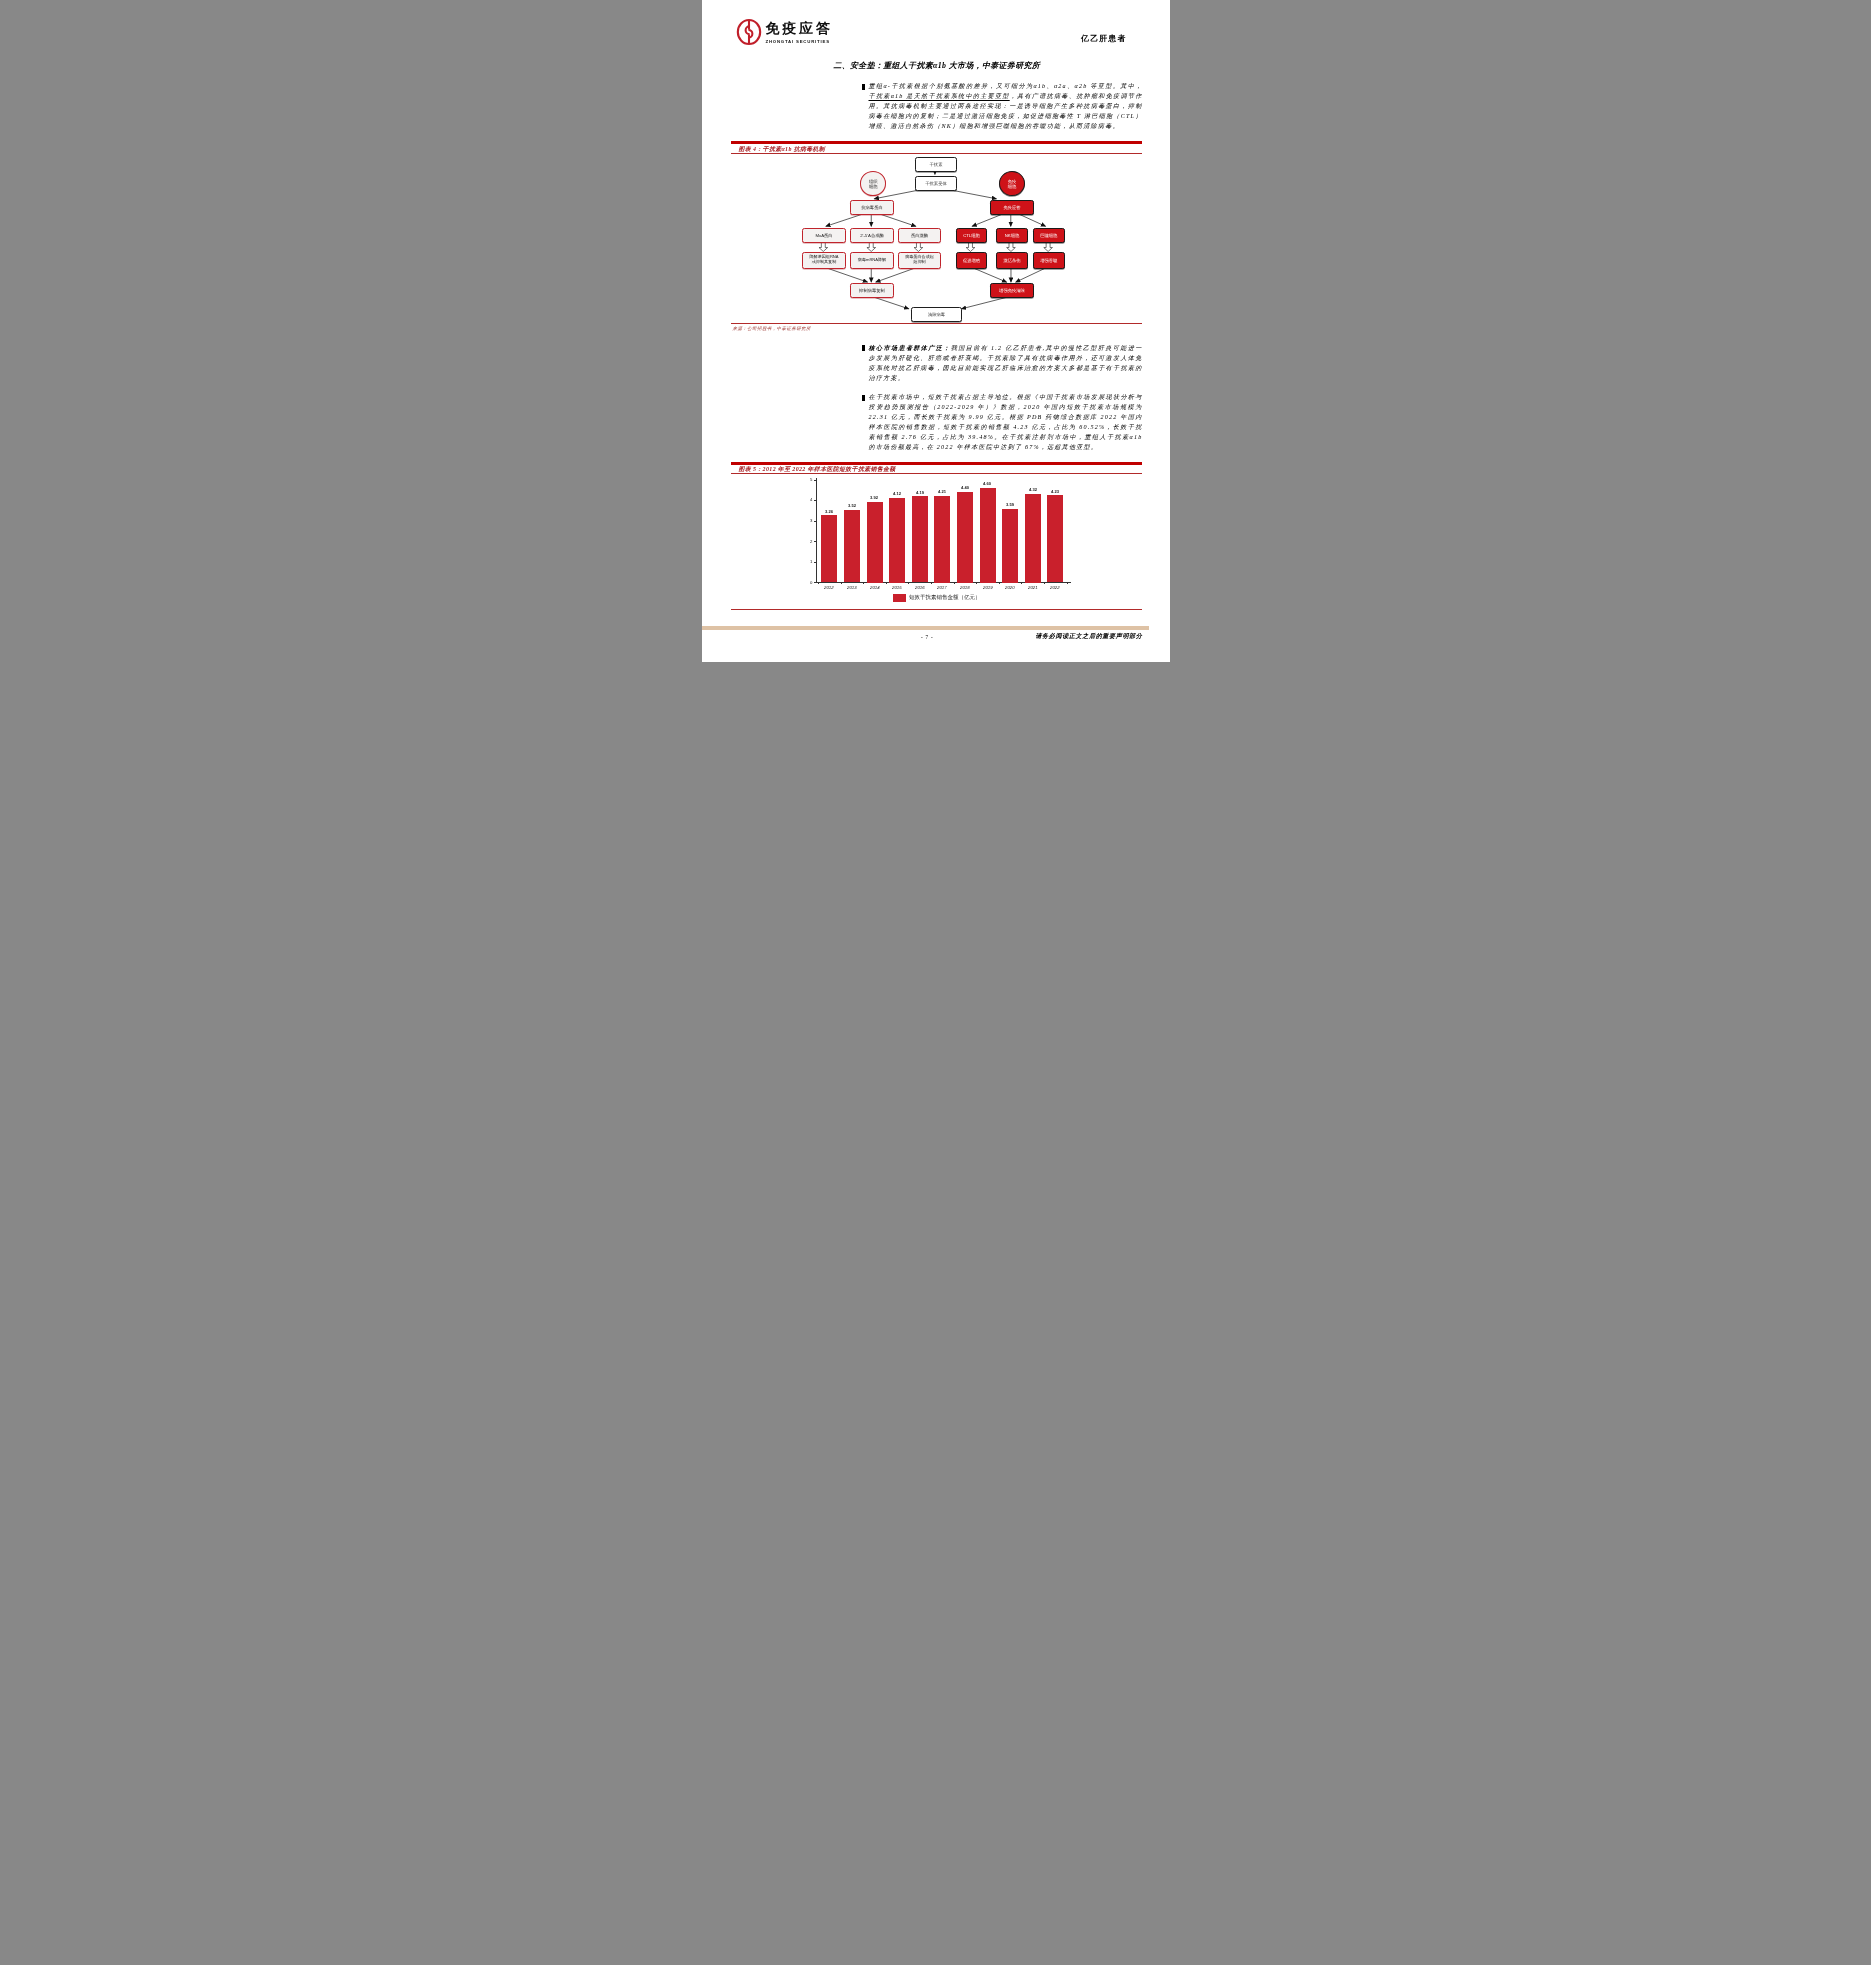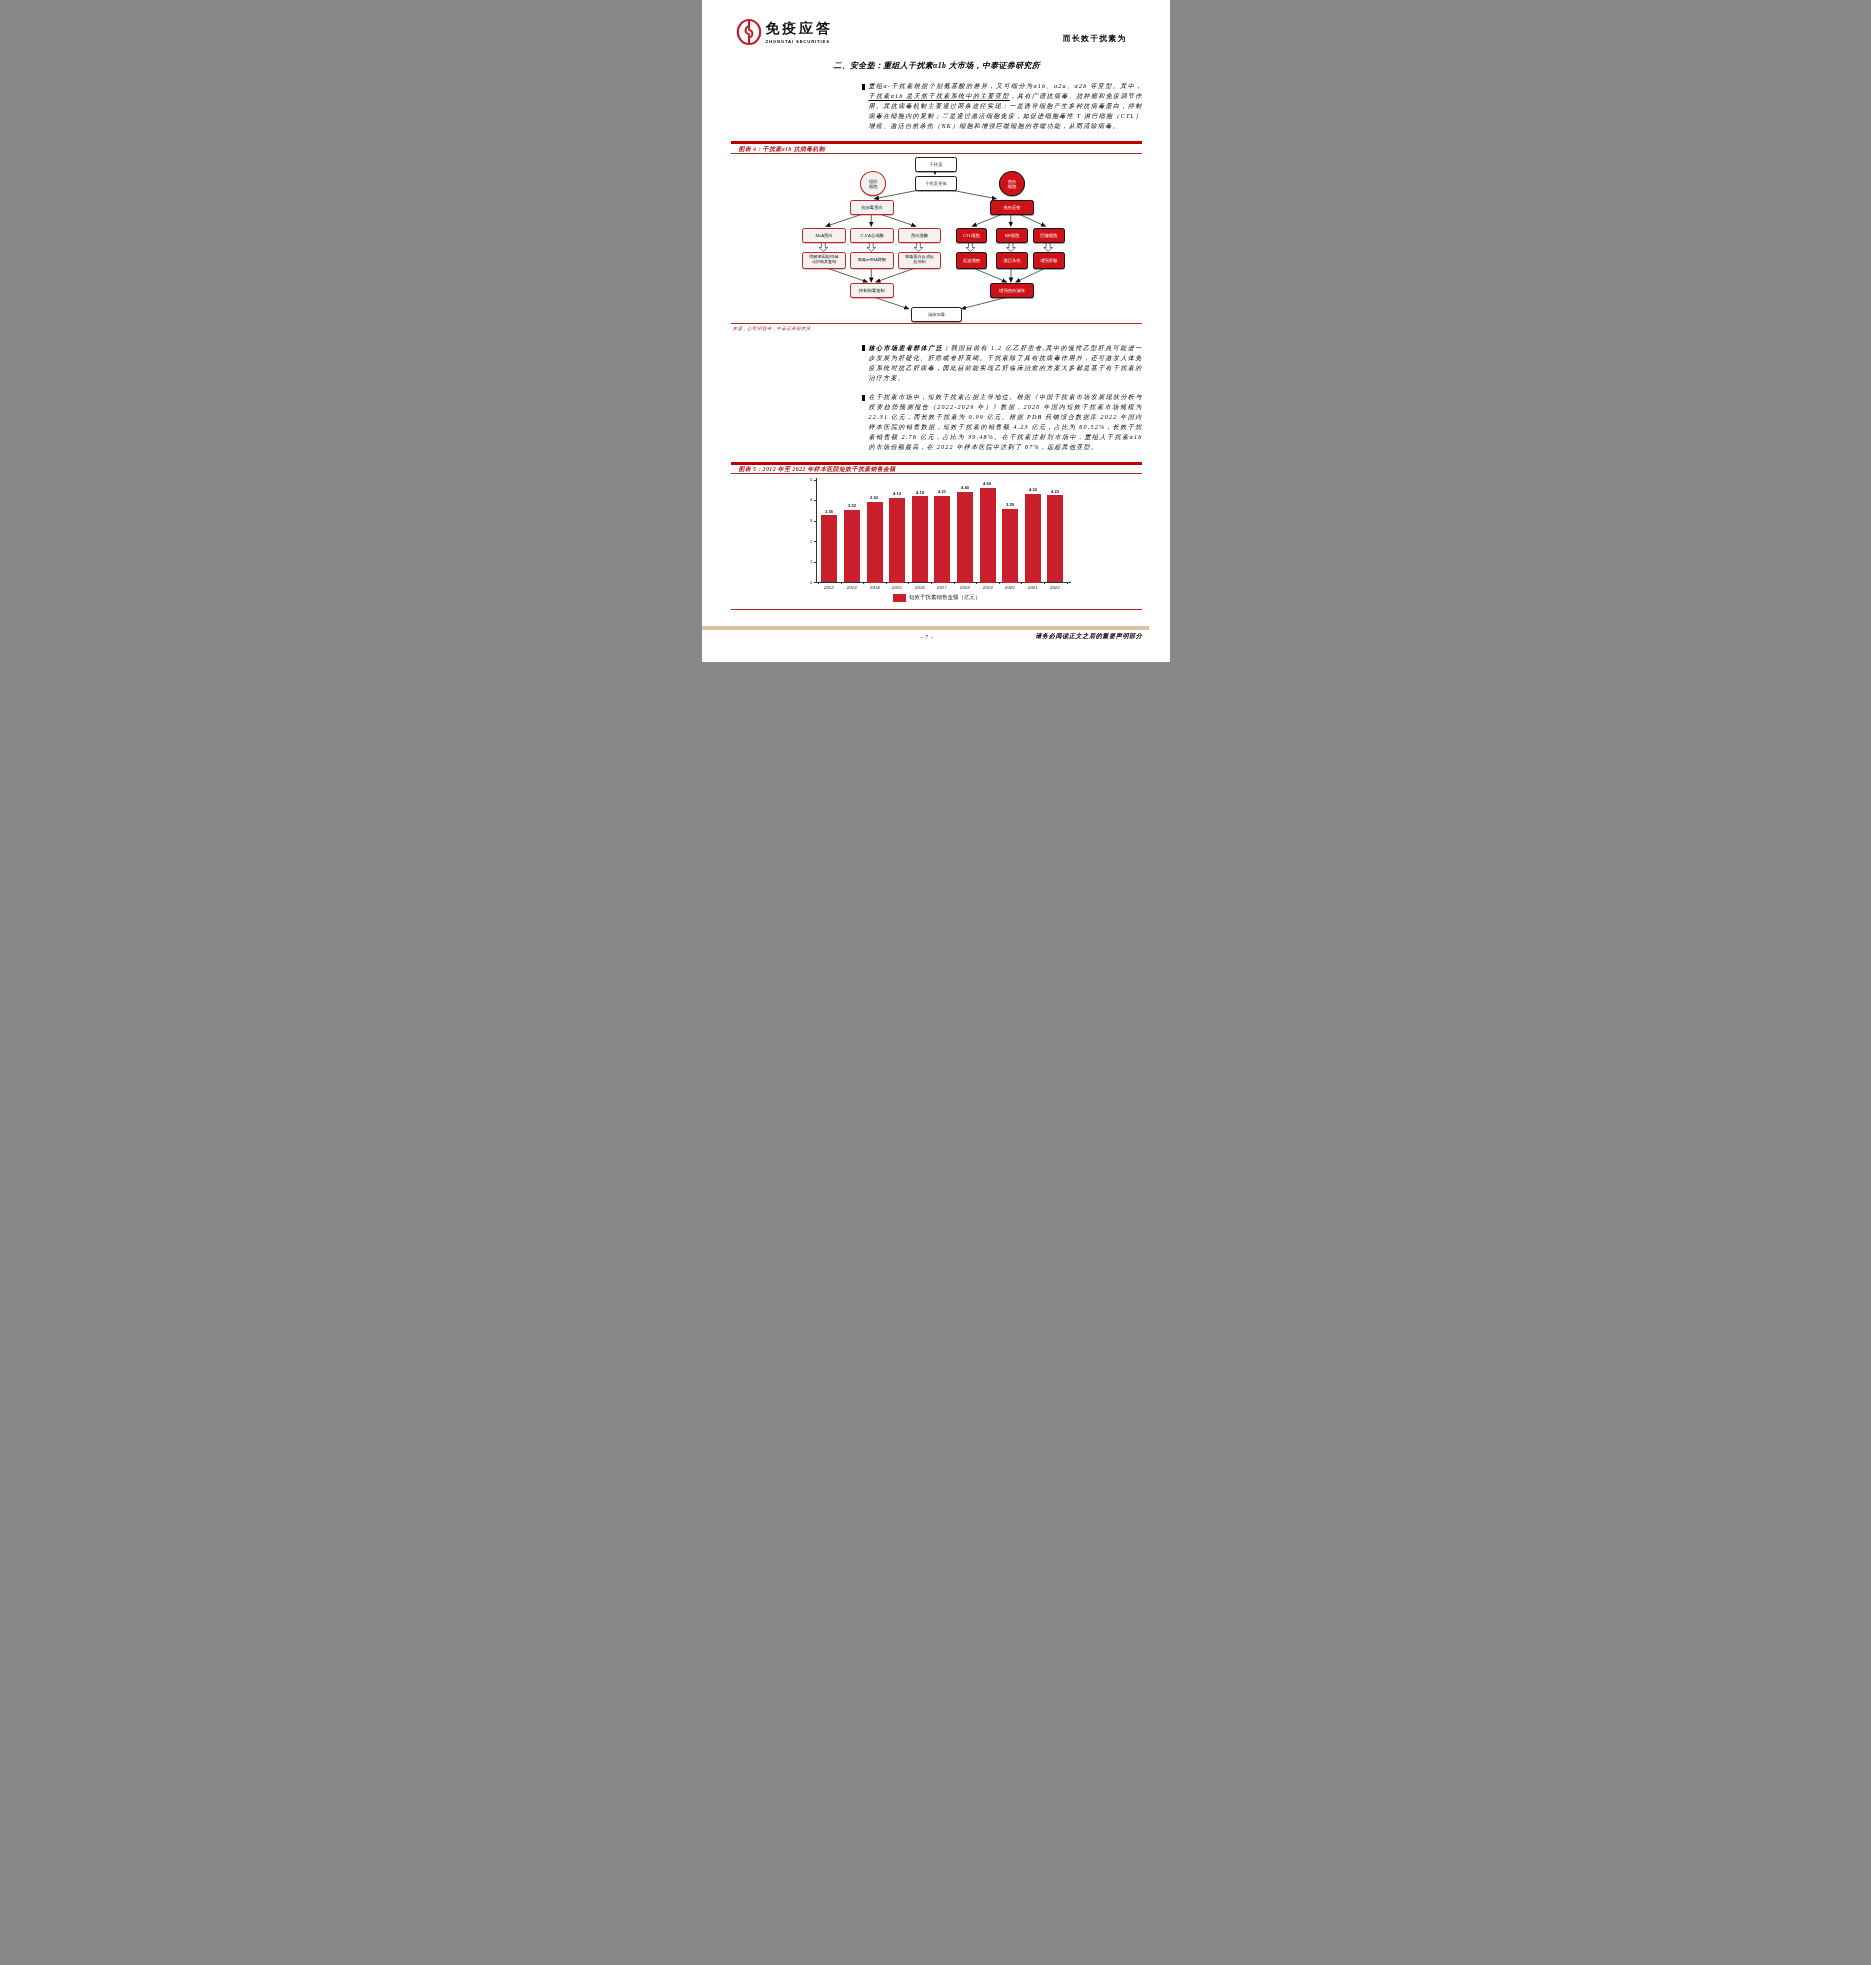--- a/index.html
+++ b/index.html
@@ -66,21 +66,21 @@
   <div class="abs" style="left:34px;top:19px;width:26px;height:26px;">
     <svg width="26" height="26" viewBox="0 0 100 100">
       <ellipse cx="50" cy="50" rx="43" ry="46" fill="none" stroke="#c01f2a" stroke-width="8"></ellipse>
       <path d="M50 6 L50 40 M50 60 L50 95" stroke="#c01f2a" stroke-width="8" fill="none"></path>
       <path d="M52 28 a15 15 0 1 0 0 30" fill="none" stroke="#c01f2a" stroke-width="8"></path>
       <path d="M48 72 a15 15 0 1 0 0 -30" fill="none" stroke="#c01f2a" stroke-width="8"></path>
     </svg>
   </div>
   <div class="abs logo-cn" style="left:64px;top:20.4px;">免疫应答</div>
   <div class="abs logo-en" style="left:64px;top:39px;">ZHONGTAI SECURITIES</div>
-  <div class="abs report-type" style="right:43px;top:33px;">而长效干扰素为</div>
+  <div class="abs report-type" style="right:43px;top:33px;">亿乙肝患者</div>
 
   <div class="abs sec-title" style="left:132px;top:60px;">二、安全垫：重组人干扰素α1b 大市场，中泰证券研究所</div>
 
   <div class="abs bullet-sq" style="left:160px;top:84px;"></div>
   <div class="abs para" style="left:167px;top:81px;width:274px;">
     <span>重组α-干扰素根据个别氨基酸的差异，又可细分为α1b、α2a、α2b 等亚型。其中，</span><u>干扰素α1b 是天然干扰素系统中的主要亚型</u><span>，具有广谱抗病毒、抗肿瘤和免疫调节作用。其抗病毒机制主要通过两条途径实现：一是诱导细胞产生多种抗病毒蛋白，抑制病毒在细胞内的复制；二是通过激活细胞免疫，如促进细胞毒性 T 淋巴细胞（CTL）增殖、激活自然杀伤（NK）细胞和增强巨噬细胞的吞噬功能，从而清除病毒。</span>
   </div>
 
   <div class="abs fig-bar" style="left:29.5px;top:141px;width:411px;"></div>
   <div class="abs fig-title" style="left:37px;top:145px;">图表 4：干扰素α1b 抗病毒机制</div>

